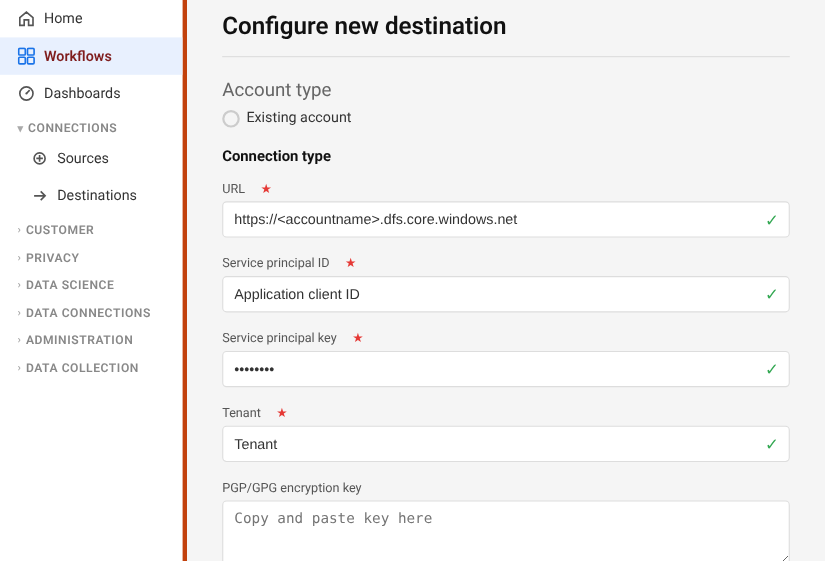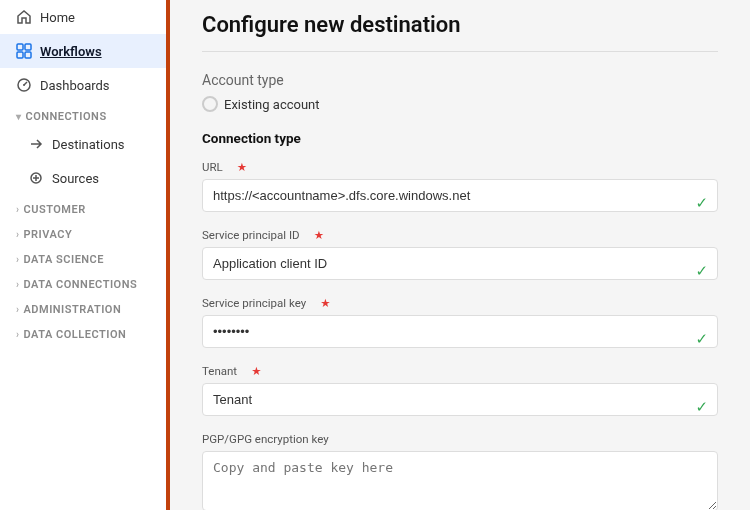--- a/index.html
+++ b/index.html
@@ -1,43 +1,43 @@
 <!DOCTYPE html>
 <html><head>
   <meta charset="utf-8">
   <style>
     * { box-sizing: border-box; margin: 0; padding: 0; }
     body { font-family: -apple-system, BlinkMacSystemFont, 'Segoe UI', Roboto, sans-serif; font-size: 13px; background: #f5f5f5; display: flex; height: 510px; width: 750px; overflow: hidden; }
 
     
     .sidebar { width: 170px; background: #fff; border-right: 4px solid #c2410c; display: flex; flex-direction: column; height: 510px; overflow-y: auto; flex-shrink: 0; }
     .sidebar-item { display: flex; align-items: center; gap: 8px; padding: 9px 16px; cursor: pointer; color: #333; font-size: 13px; }
-    .sidebar-item.active { background: #e8f0fe; color: #0f172a; font-weight: 600; text-decoration: underline; }
+    .sidebar-item.active { background: #e8f0fe; color: #7f1d1d; font-weight: 600; }
     .sidebar-icon { width: 16px; height: 16px; display: flex; align-items: center; justify-content: center; flex-shrink: 0; }
     .sidebar-section { padding: 8px 16px 4px; font-size: 11px; font-weight: 600; color: #888; letter-spacing: 0.5px; display: flex; align-items: center; gap: 4px; cursor: pointer; }
     .sidebar-section .chevron { font-size: 10px; color: #aaa; }
 
     
     .main { flex: 1; background: #f5f5f5; overflow-y: auto; padding: 12px 32px; }
     .page-title { font-size: 22px; font-weight: 600; color: #111; margin-bottom: 20px; padding-bottom: 14px; border-bottom: 1px solid #ddd; }
 
     .account-type-section { margin-bottom: 18px; }
-    .label-small { font-size: 14px; color: #666; margin-bottom: 8px; }
+    .label-small { font-size: 17px; color: #666; margin-bottom: 8px; }
     .radio-group { display: flex; gap: 20px; align-items: center; }
-    .radio-option { display: flex; align-items: center; gap: 6px; cursor: pointer; font-size: 13px; color: #333; }
+    .radio-option { display: flex; gap: 6px; cursor: pointer; font-size: 13px; color: #333; }
     .radio-circle { width: 16px; height: 16px; border-radius: 50%; border: 2px solid #ccc; display: flex; align-items: center; justify-content: center; flex-shrink: 0; }
     .radio-circle.selected { border-color: #1a73e8; }
     .radio-circle.selected::after { content: ''; width: 8px; height: 8px; border-radius: 50%; background: #1a73e8; }
 
     .section-title { font-size: 13.5px; font-weight: 700; color: #111; margin-bottom: 14px; }
 
     .field-group { margin-bottom: 16px; }
     .field-label { font-size: 11.5px; color: #555; margin-bottom: 5px; display: flex; align-items: center; gap: 14px; }
     .required-star { color: #e53935; }
-    .field-input-wrap { display: flex; align-items: flex-end; position: relative; }
+    .field-input-wrap { display: flex; align-items: center; position: relative; }
     .field-input { width: 100%; border: 1px solid #ddd; border-radius: 4px; padding: 8px 36px 8px 10px; font-size: 13px; color: #333; background: #fff; outline: none; }
     .field-textarea { width: 100%; border: 1px solid #ddd; border-radius: 4px; padding: 8px 10px; font-size: 13px; color: #aaa; background: #fff; outline: none; resize: vertical; min-height: 60px; }
     .check-icon { position: absolute; right: 10px; color: #34a853; font-size: 15px; }
 
     
     svg { width: 16px; height: 16px; }
   </style>
 </head>
 <body>
 
@@ -76,34 +76,34 @@
   </div>
 
   <div class="sidebar-section">
     <span class="chevron">▾</span>
     <span>CONNECTIONS</span>
   </div>
 
   <div class="sidebar-item" style="padding-left:28px;">
     <span class="sidebar-icon">
       <svg viewBox="0 0 16 16" fill="none" stroke="#555" stroke-width="1.5">
-        <path d="M3 8h10M9 4l4 4-4 4"></path>
+        <circle cx="8" cy="8" r="5"></circle>
+        <path d="M5 8h6M8 5v6"></path>
       </svg>
     </span>
-    <span>Destinations</span>
+    <span>Sources</span>
   </div>
 
   <div class="sidebar-item" style="padding-left:28px;">
     <span class="sidebar-icon">
       <svg viewBox="0 0 16 16" fill="none" stroke="#555" stroke-width="1.5">
-        <circle cx="8" cy="8" r="5"></circle>
-        <path d="M5 8h6M8 5v6"></path>
+        <path d="M3 8h10M9 4l4 4-4 4"></path>
       </svg>
     </span>
-    <span>Sources</span>
+    <span>Destinations</span>
   </div>
 
   <div class="sidebar-section">
     <span class="chevron">›</span>
     <span>CUSTOMER</span>
   </div>
 
   <div class="sidebar-section">
     <span class="chevron">›</span>
     <span>PRIVACY</span>

